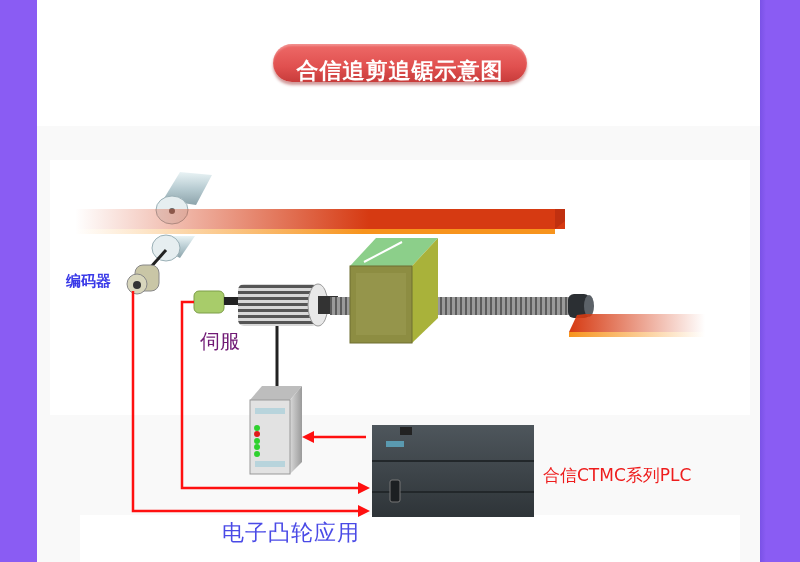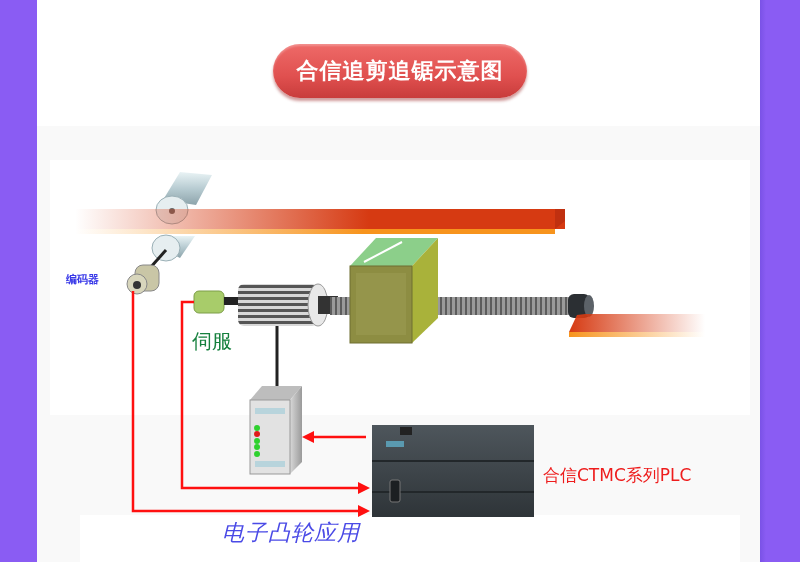--- a/index.html
+++ b/index.html
@@ -1,31 +1,31 @@
 <!DOCTYPE html>
 <html><head>
 <meta charset="utf-8">
 <style>
   html,body{margin:0;padding:0;}
   body{width:800px;height:562px;position:relative;overflow:hidden;background:#ffffff;font-family:"DejaVu Sans",sans-serif;}
   .band{position:absolute;top:0;height:562px;background:#8a5cf3;}
   .band.left{left:0;width:37px;}
   .band.right{left:760px;width:40px;background:linear-gradient(90deg,#7a52e6 0,#8a5cf3 6px);}
-  .title-pill{position:absolute;left:273px;top:44px;width:254px;height:54px;border-radius:27px;
+  .title-pill{position:absolute;left:273px;top:44px;width:254px;height:38px;border-radius:27px;
     background:linear-gradient(180deg,#ee6a68 0%,#e0504f 60%,#c83c3b 100%);
     box-shadow:0 3px 3px rgba(150,30,30,.45), inset 0 2px 2px rgba(255,255,255,.25);
     color:#fff;font-weight:bold;font-size:22px;line-height:54px;text-align:center;letter-spacing:1px;}
   .gray-panel{position:absolute;left:37px;top:126px;width:723px;height:436px;background:#f9f9f9;}
   .white-inner{position:absolute;left:50px;top:160px;width:700px;height:255px;background:#ffffff;}
   .white-bottom{position:absolute;left:80px;top:515px;width:660px;height:47px;background:#ffffff;}
   .label{position:absolute;white-space:nowrap;}
-  .lbl-encoder{left:66px;top:272px;color:#3a3ae8;font-size:11px;font-weight:bold;}
-  .lbl-servo{left:192px;top:328px;color:#15803d;font-size:20px;}
+  .lbl-encoder{left:66px;top:272px;color:#3a3ae8;font-size:15px;font-weight:bold;}
+  .lbl-servo{left:200px;top:328px;color:#701a75;font-size:20px;}
   .lbl-plc{left:543px;top:464px;color:#ee1c1c;font-size:17px;}
-  .lbl-cam{left:222px;top:518px;color:#4a4ae6;font-size:22px;letter-spacing:1px;font-style:italic;}
+  .lbl-cam{left:222px;top:518px;color:#4a4ae6;font-size:22px;letter-spacing:1px;}
   svg.diagram{position:absolute;left:0;top:0;}
 </style>
 </head>
 <body>
 
 <div class="band left"></div>
 <div class="band right"></div>
 
 <div class="title-pill">合信追剪追锯示意图</div>
 

